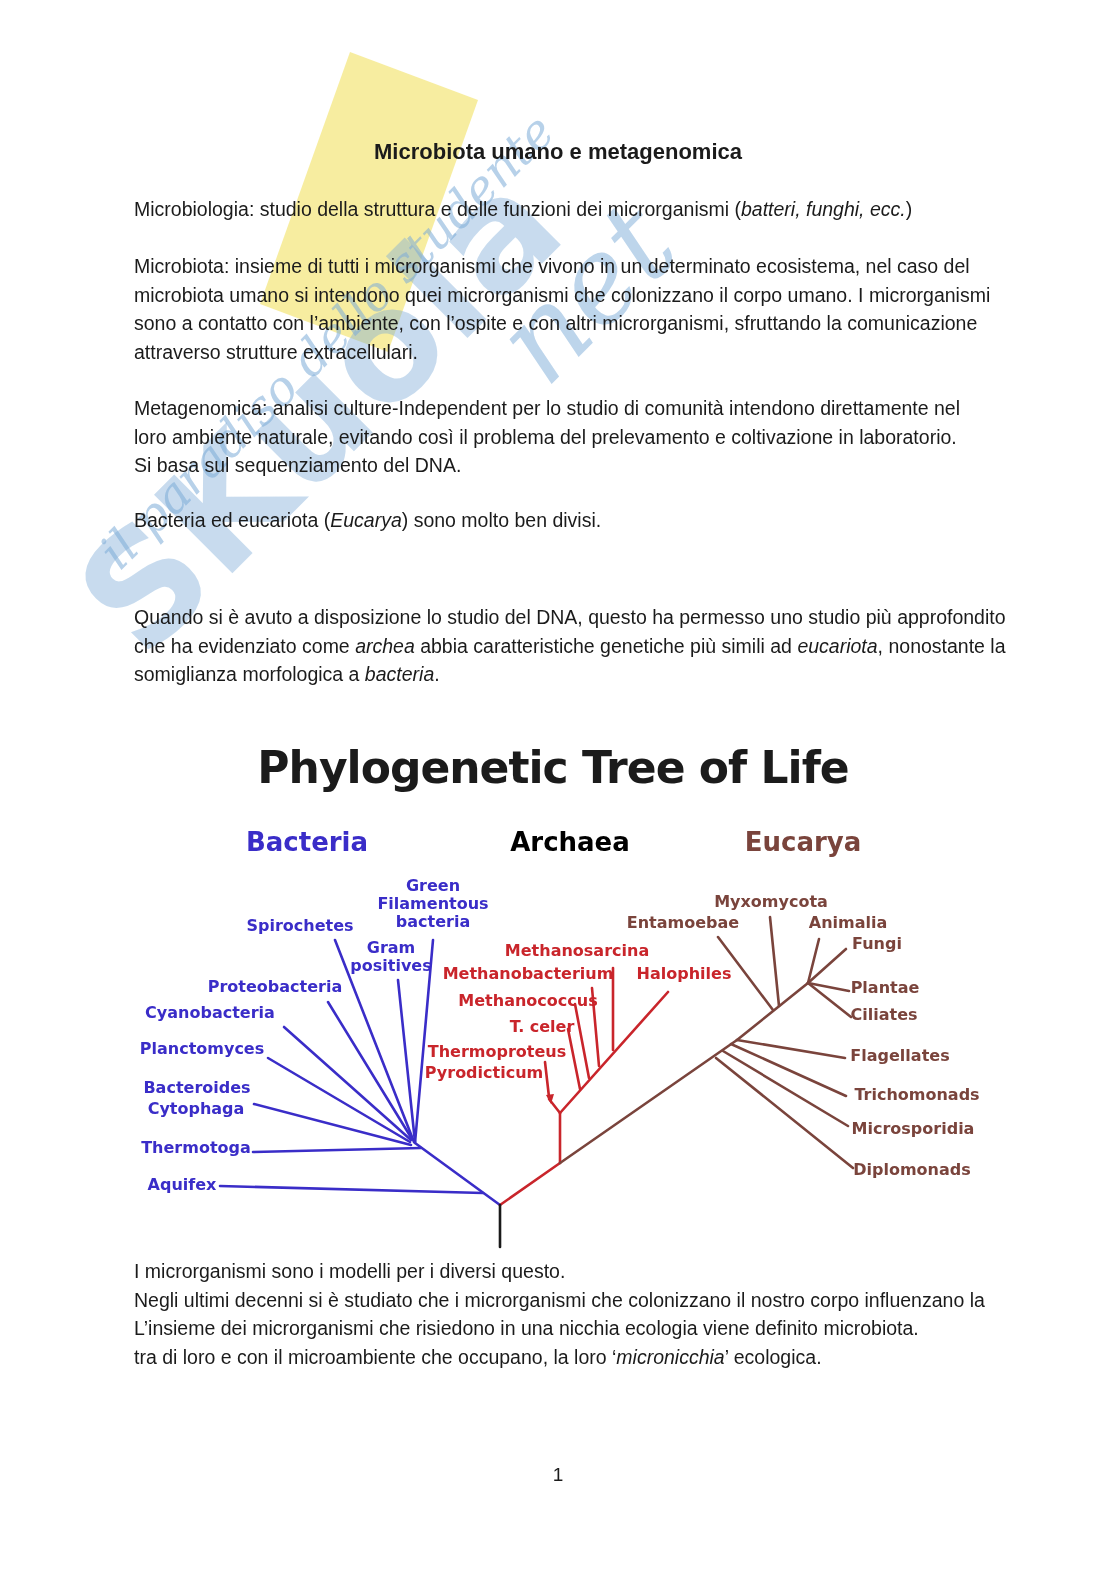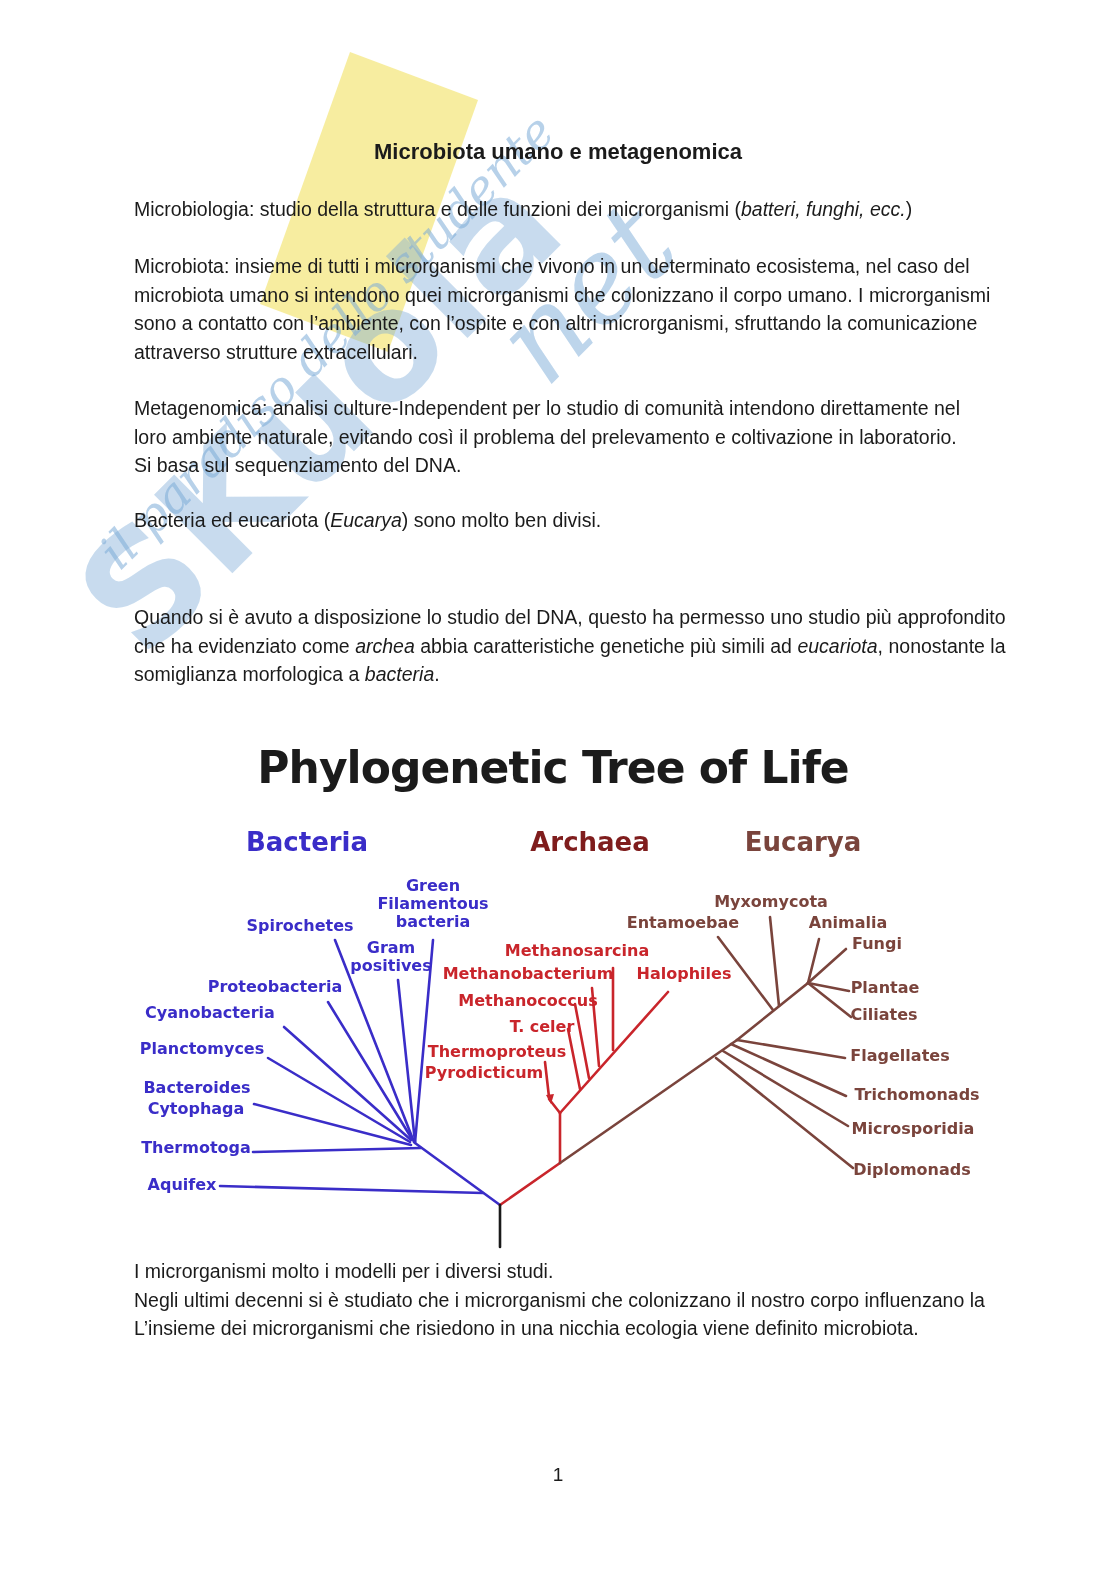--- a/index.html
+++ b/index.html
@@ -105,21 +105,21 @@
       <text x="877" y="949" fill="#7a443c" text-anchor="middle" font-family="&quot;DejaVu Sans&quot;, sans-serif" font-weight="bold" font-size="16">Fungi</text>
       <text x="885" y="993" fill="#7a443c" text-anchor="middle" font-family="&quot;DejaVu Sans&quot;, sans-serif" font-weight="bold" font-size="16">Plantae</text>
       <text x="884" y="1020" fill="#7a443c" text-anchor="middle" font-family="&quot;DejaVu Sans&quot;, sans-serif" font-weight="bold" font-size="16">Ciliates</text>
       <text x="900" y="1061" fill="#7a443c" text-anchor="middle" font-family="&quot;DejaVu Sans&quot;, sans-serif" font-weight="bold" font-size="16">Flagellates</text>
       <text x="917" y="1100" fill="#7a443c" text-anchor="middle" font-family="&quot;DejaVu Sans&quot;, sans-serif" font-weight="bold" font-size="16">Trichomonads</text>
       <text x="913" y="1134" fill="#7a443c" text-anchor="middle" font-family="&quot;DejaVu Sans&quot;, sans-serif" font-weight="bold" font-size="16">Microsporidia</text>
       <text x="912" y="1175" fill="#7a443c" text-anchor="middle" font-family="&quot;DejaVu Sans&quot;, sans-serif" font-weight="bold" font-size="16">Diplomonads</text>
     </svg>
   <div class="tree-title">Phylogenetic Tree of Life</div>
   <div class="domain" style="left: 307px; top: 827px; color: rgb(58, 45, 200);">Bacteria</div>
-  <div class="domain" style="left: 590px; top: 827px; color: #7f1d1d;">Archaea</div>
+  <div class="domain" style="left: 570px; top: 827px; color: #000000;">Archaea</div>
   <div class="domain" style="left: 803px; top: 827px; color: rgb(122, 68, 60);">Eucarya</div>
 
   <div class="doc">
     <div class="doc-title">Microbiota umano e metagenomica</div>
     <div class="pageno">1</div>
   <div class="para" style="top: 195px;">
         <div class="tline"><span class="b">Microbiologia</span><span>: studio della struttura e delle funzioni dei microrganismi (</span><span class="i">batteri, funghi, ecc.</span><span>)</span></div>
       </div>
       <div class="para" style="top: 252px;">
         <div class="tline"><span class="b">Microbiota</span><span>: insieme di tutti i microrganismi che vivono in un determinato ecosistema, nel caso del</span></div>
@@ -134,19 +134,20 @@
       </div>
       <div class="para" style="top: 506px;">
         <div class="tline"><span>Bacteria ed eucariota (</span><span class="i">Eucarya</span><span>) sono molto ben divisi.</span></div>
       </div>
       <div class="para" style="top: 603px;">
         <div class="tline"><span>Quando si è avuto a disposizione lo studio del DNA, questo ha permesso uno studio più approfondito</span></div>
         <div class="tline"><span>che ha evidenziato come </span><span class="i">archea</span><span> abbia caratteristiche genetiche più simili ad </span><span class="i">eucariota</span><span>, nonostante la</span></div>
         <div class="tline"><span>somiglianza morfologica a </span><span class="i">bacteria</span><span>.</span></div>
       </div>
       <div class="para" style="top: 1257px;">
-        <div class="tline"><span>I microrganismi molto i modelli per i diversi studi.</span></div>
+        <div class="tline"><span>I microrganismi sono i modelli per i diversi questo.</span></div>
         <div class="tline"><span>Negli ultimi decenni si è studiato che i microrganismi che colonizzano il nostro corpo influenzano la</span></div>
         <div class="tline"><span>L’insieme dei microrganismi che risiedono in una nicchia ecologia viene definito </span><span class="b">microbiota</span><span>.</span></div>
+        <div class="tline"><span>tra di loro e con il microambiente che occupano, la loro ‘</span><span class="i">micronicchia</span><span>’ ecologica.</span></div>
       </div>
     </div>
 
 </div>
 
 </body></html>

